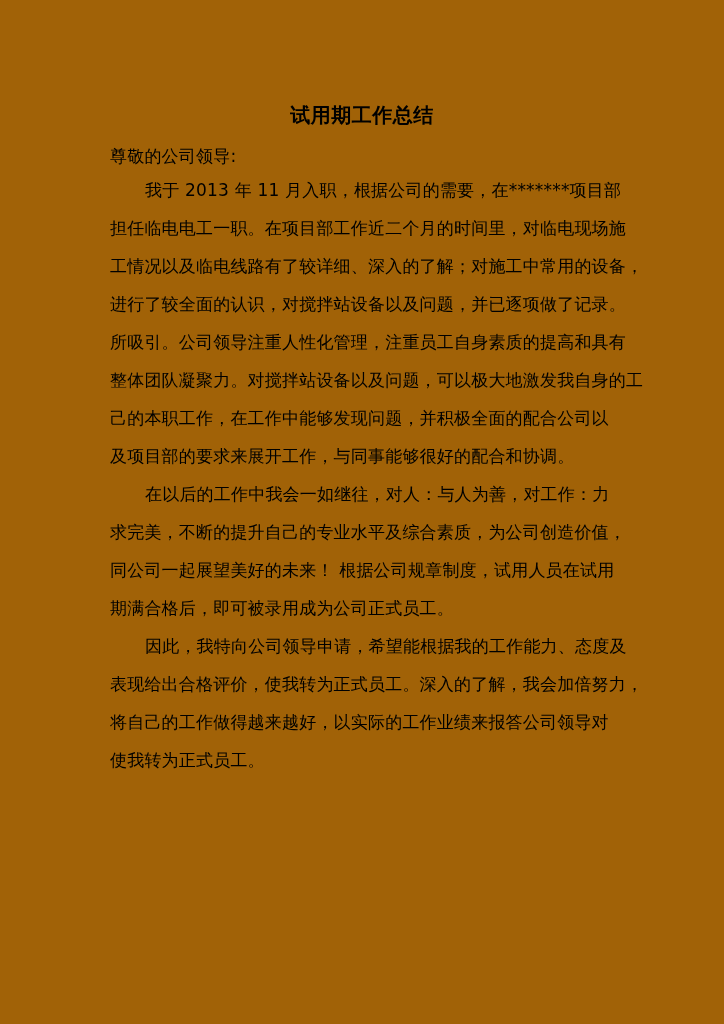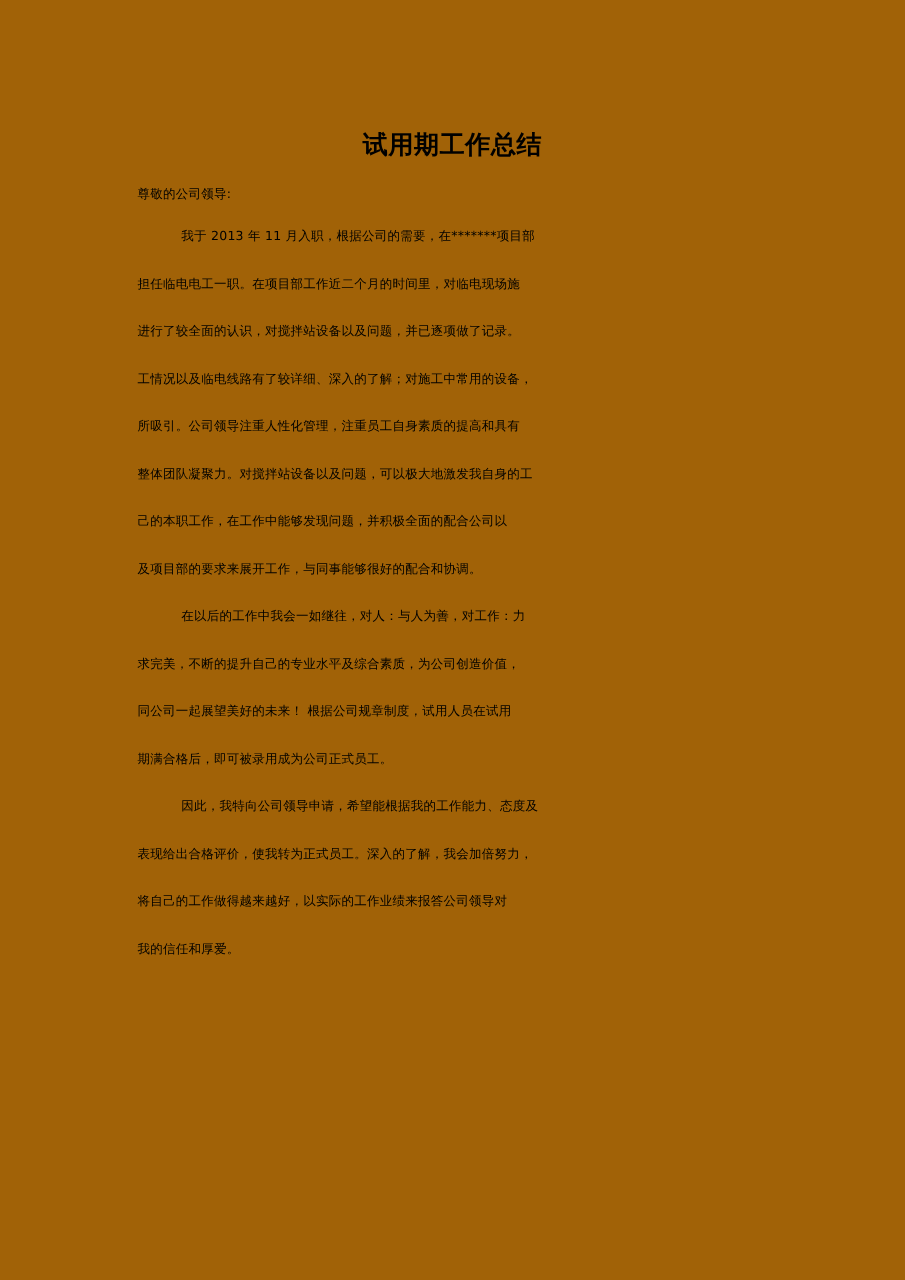--- a/index.html
+++ b/index.html
@@ -37,21 +37,21 @@
     .body-text {
       position: absolute;
       left: 110px;
       top: 141px;
       width: 520px;
     }
     .line {
       display: block;
       height: 38px;
       line-height: 30px;
-      font-size: 10px;
+      font-size: 17px;
       white-space: nowrap;
       letter-spacing: 0.2px;
     }
     .line.indent {
       padding-left: 35px;
     }
     .line.salutation {
       height: 34px;
     }
   </style>
@@ -60,22 +60,22 @@
 
 <div class="page">
   <div class="title">试用期工作总结</div>
 
   <div class="body-text">
     <span class="line salutation">尊敬的公司领导:</span>
 
     <div>
       <span class="line indent">我于 2013 年 11 月入职，根据公司的需要，在*******项目部</span>
       <span class="line">担任临电电工一职。在项目部工作近二个月的时间里，对临电现场施</span>
+      <span class="line">工情况以及临电线路有了较详细、深入的了解；对施工中常用的设备，</span>
       <span class="line">进行了较全面的认识，对搅拌站设备以及问题，并已逐项做了记录。</span>
-      <span class="line">工情况以及临电线路有了较详细、深入的了解；对施工中常用的设备，</span>
     </div>
 
     <div>
       <span class="line">所吸引。公司领导注重人性化管理，注重员工自身素质的提高和具有</span>
       <span class="line">整体团队凝聚力。对搅拌站设备以及问题，可以极大地激发我自身的工</span>
     </div>
 
     <div>
       <span class="line">己的本职工作，在工作中能够发现问题，并积极全面的配合公司以</span>
       <span class="line">及项目部的要求来展开工作，与同事能够很好的配合和协调。</span>
@@ -85,16 +85,16 @@
       <span class="line indent">在以后的工作中我会一如继往，对人：与人为善，对工作：力</span>
       <span class="line">求完美，不断的提升自己的专业水平及综合素质，为公司创造价值，</span>
       <span class="line">同公司一起展望美好的未来！ 根据公司规章制度，试用人员在试用</span>
       <span class="line">期满合格后，即可被录用成为公司正式员工。</span>
     </div>
 
     <div>
       <span class="line indent">因此，我特向公司领导申请，希望能根据我的工作能力、态度及</span>
       <span class="line">表现给出合格评价，使我转为正式员工。深入的了解，我会加倍努力，</span>
       <span class="line">将自己的工作做得越来越好，以实际的工作业绩来报答公司领导对</span>
-      <span class="line">我的信任和厚爱。</span>
+      <span class="line">使我转为正式员工。</span>
     </div>
   </div>
 </div>
 
 </body></html>

